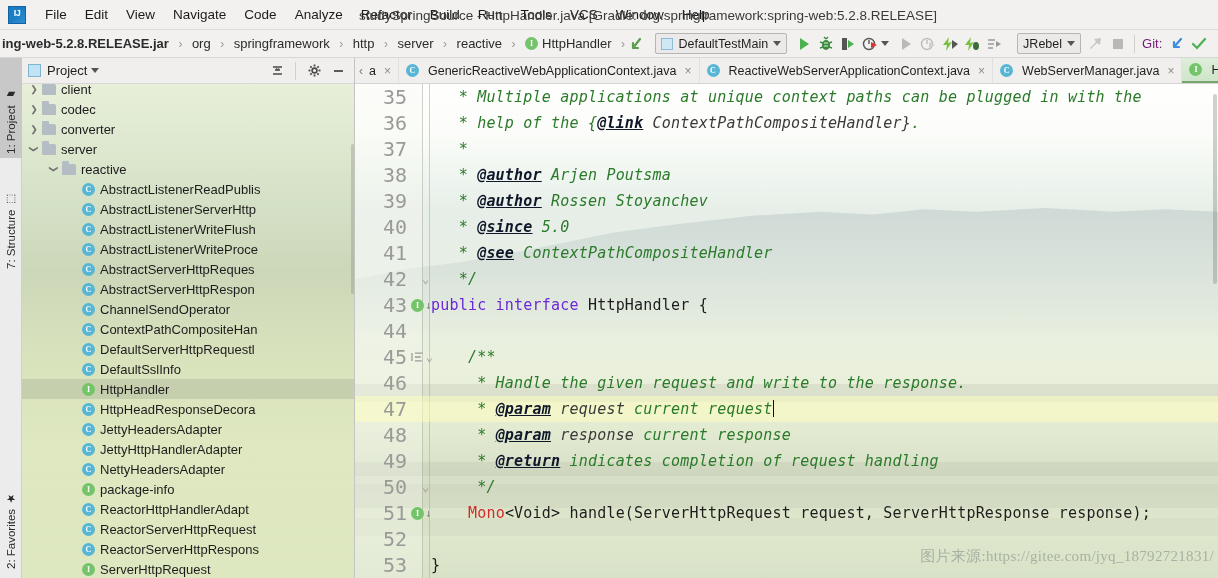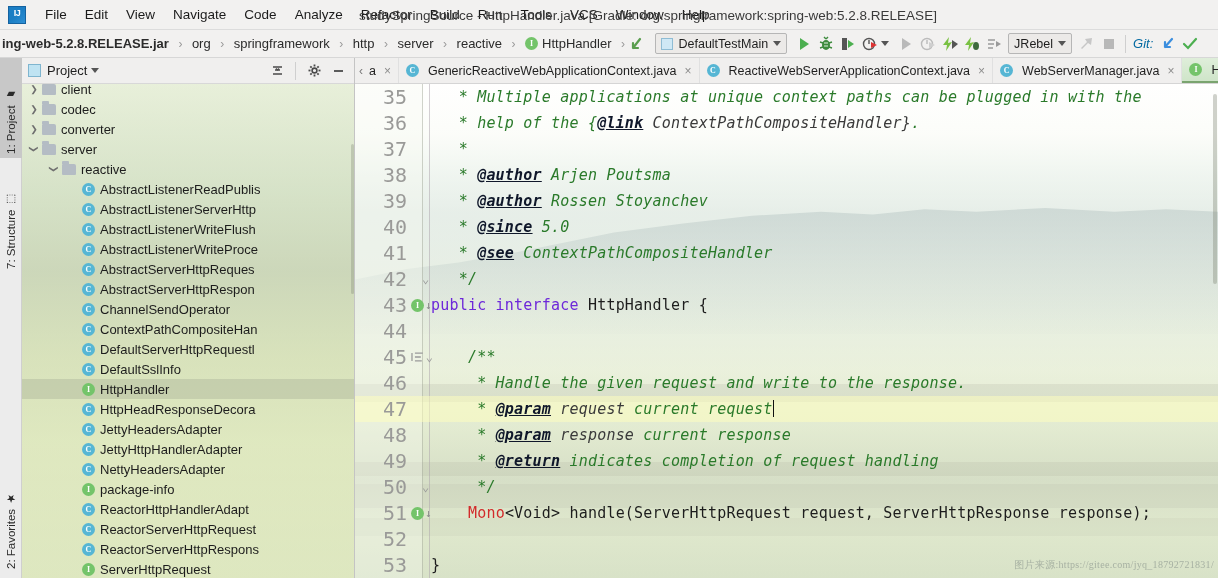--- a/index.html
+++ b/index.html
@@ -80,21 +80,21 @@
   }
   .combo .sq {
     width: 12px; height: 12px; background: #cfe8f5;
     border: 1px solid #8fbcd4; flex: none;
   }
   .caret {
     width: 0; height: 0; border-left: 4px solid transparent;
     border-right: 4px solid transparent; border-top: 5px solid #555;
     flex: none;
   }
-  .git-label { font-size: 13px; color: #0369a1; margin: 0 4px 0 2px; font-style: italic; }
+  .git-label { font-size: 13px; color: #701a75; margin: 0 4px 0 2px; }
 
   
   .leftstrip {
     position: absolute; left: 0; top: 58px; width: 22px; height: 520px;
     background: #ececec; border-right: 1px solid #cfcfcf;
     z-index: 6;
   }
   .strip-btn {
     position: absolute; left: 0; width: 22px;
     writing-mode: vertical-rl; transform: rotate(180deg);
@@ -265,22 +265,22 @@
   .typ { color: #d22b2b; }                                
   .caret-bar {
     display: inline-block; width: 1.5px; height: 17px; background: #111;
     vertical-align: -3px; margin-left: 0px;
   }
   .fold-line {
     position: absolute; left: 74px; top: 0; width: 1px; height: 100%;
     background: rgba(170,160,170,0.5);
   }
   .watermark {
-    position: absolute; right: 4px; bottom: 6px;
-    font-size: 10px; color: rgba(150,160,150,0.75);
+    position: absolute; right: 4px; bottom: 12px;
+    font-size: 15px; color: rgba(150,160,150,0.75);
     font-family: "Liberation Serif", serif;
     white-space: nowrap; letter-spacing: 0.3px;
   }
   .scrollbar-v {
     position: absolute; right: 0; top: 0; width: 6px; height: 100%;
   }
   .scroll-thumb {
     position: absolute; right: 1px; top: 10px; width: 4px; height: 190px;
     background: rgba(120,125,110,0.35); border-radius: 2px;
   }
@@ -402,21 +402,21 @@
         <ellipse cx="12" cy="10" rx="3" ry="4" fill="#3d6b3d"></ellipse>
       </svg>
     </span>
     <span class="tbicon">
       <svg width="16" height="16" viewBox="0 0 16 16">
         <path d="M2 4 h7 M2 8 h6 M2 12 h5" stroke="#9a9a9a" stroke-width="1.5"></path>
         <path d="M10 5 L15 8 L10 11 Z" fill="#9a9a9a"></path>
       </svg>
     </span>
 
-    <div class="combo" style="margin-left:3px;">
+    <div class="combo" style="margin-left:12px;">
       <span>JRebel</span>
       <span class="caret"></span>
     </div>
 
     <span class="tbicon" style="margin-left:4px;">
       <svg width="16" height="16" viewBox="0 0 16 16">
           <path d="M2 12 L8 6 L6 3 L13 2 L12 9 L9 7 L3 13 Z" fill="#c7c7c7"></path>
         </svg>
     </span>
     <span class="tbicon">

